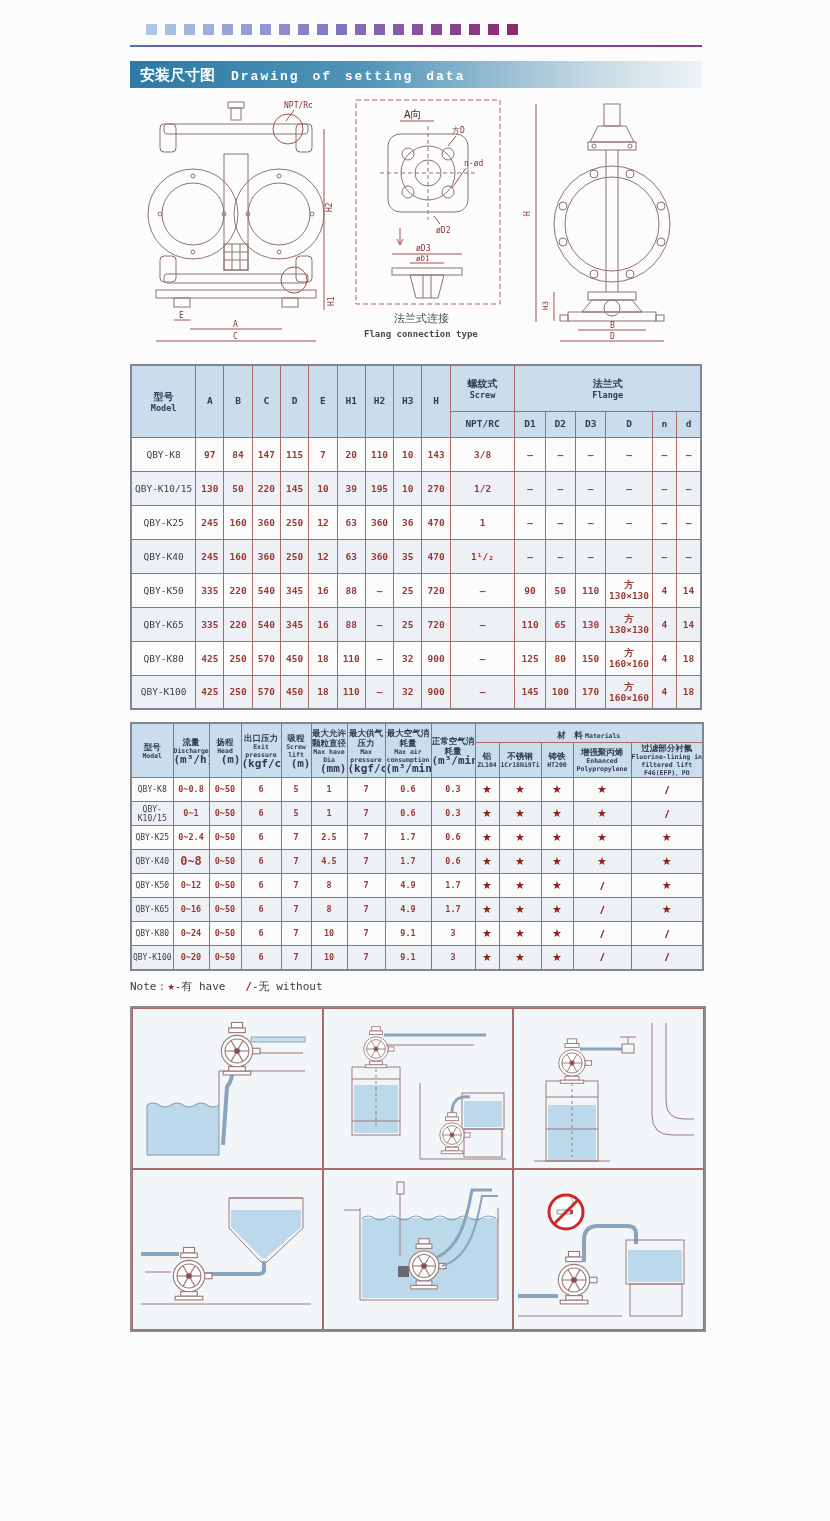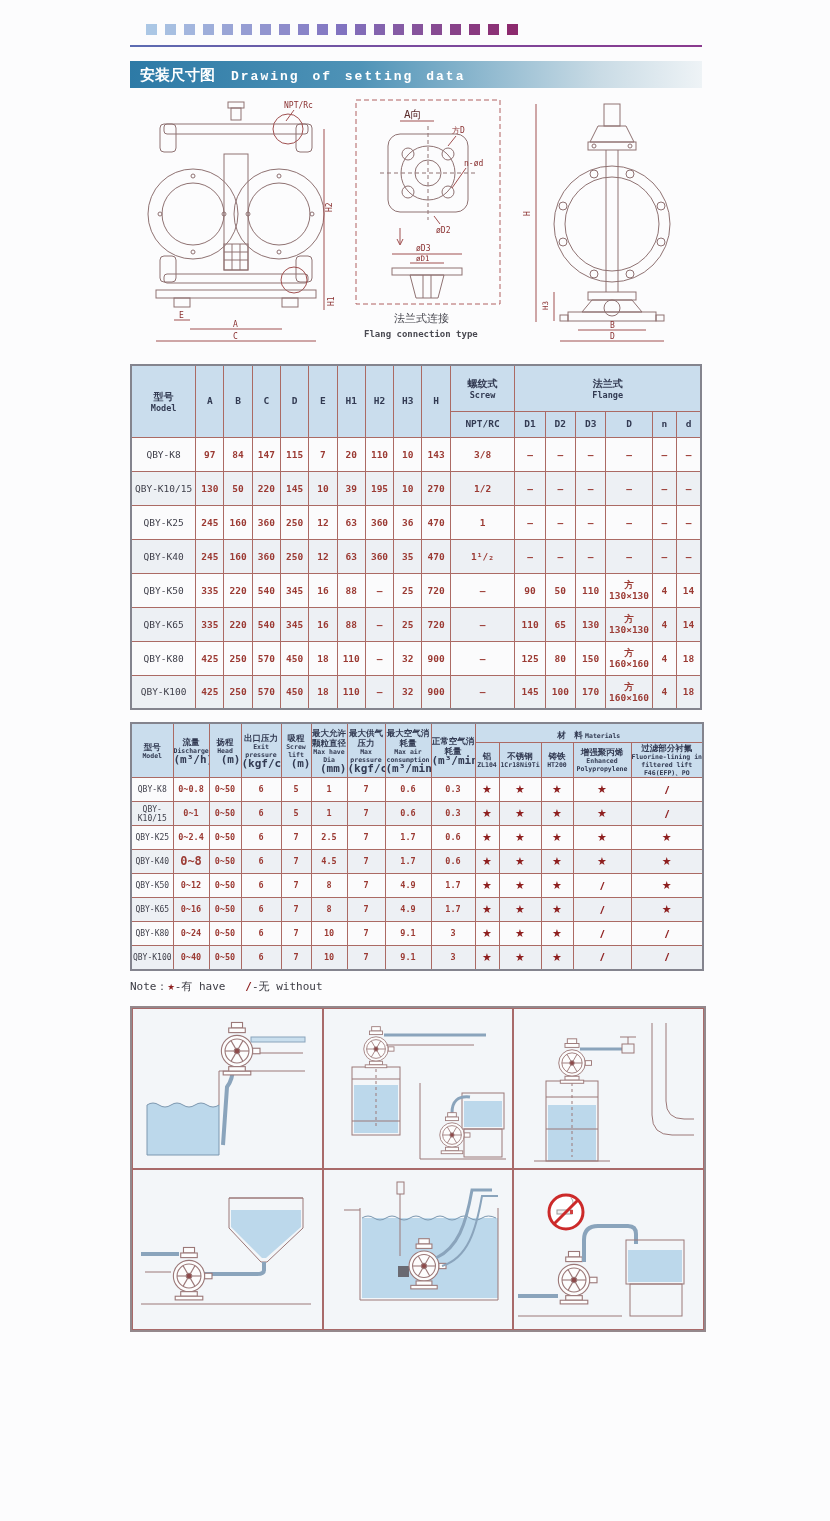--- a/index.html
+++ b/index.html
@@ -626,21 +626,21 @@
             <td class="val" style="font-size: 8.5px;">9.1</td>
             <td class="val" style="font-size: 8.5px;">3</td>
             <td class="star">★</td>
             <td class="star">★</td>
             <td class="star">★</td>
             <td class="sl">/</td>
             <td class="sl">/</td>
           </tr>
           <tr class="alt">
             <td class="model" style="font-size: 8px;">QBY-K100</td>
-            <td class="val" style="font-size: 8.5px;">0~40</td>
+            <td class="val" style="font-size: 8.5px;">0~20</td>
             <td class="val" style="font-size: 8.5px;">0~50</td>
             <td class="val" style="font-size: 8.5px;">6</td>
             <td class="val" style="font-size: 8.5px;">7</td>
             <td class="val" style="font-size: 8.5px;">10</td>
             <td class="val" style="font-size: 8.5px;">7</td>
             <td class="val" style="font-size: 8.5px;">9.1</td>
             <td class="val" style="font-size: 8.5px;">3</td>
             <td class="star">★</td>
             <td class="star">★</td>
             <td class="star">★</td>

